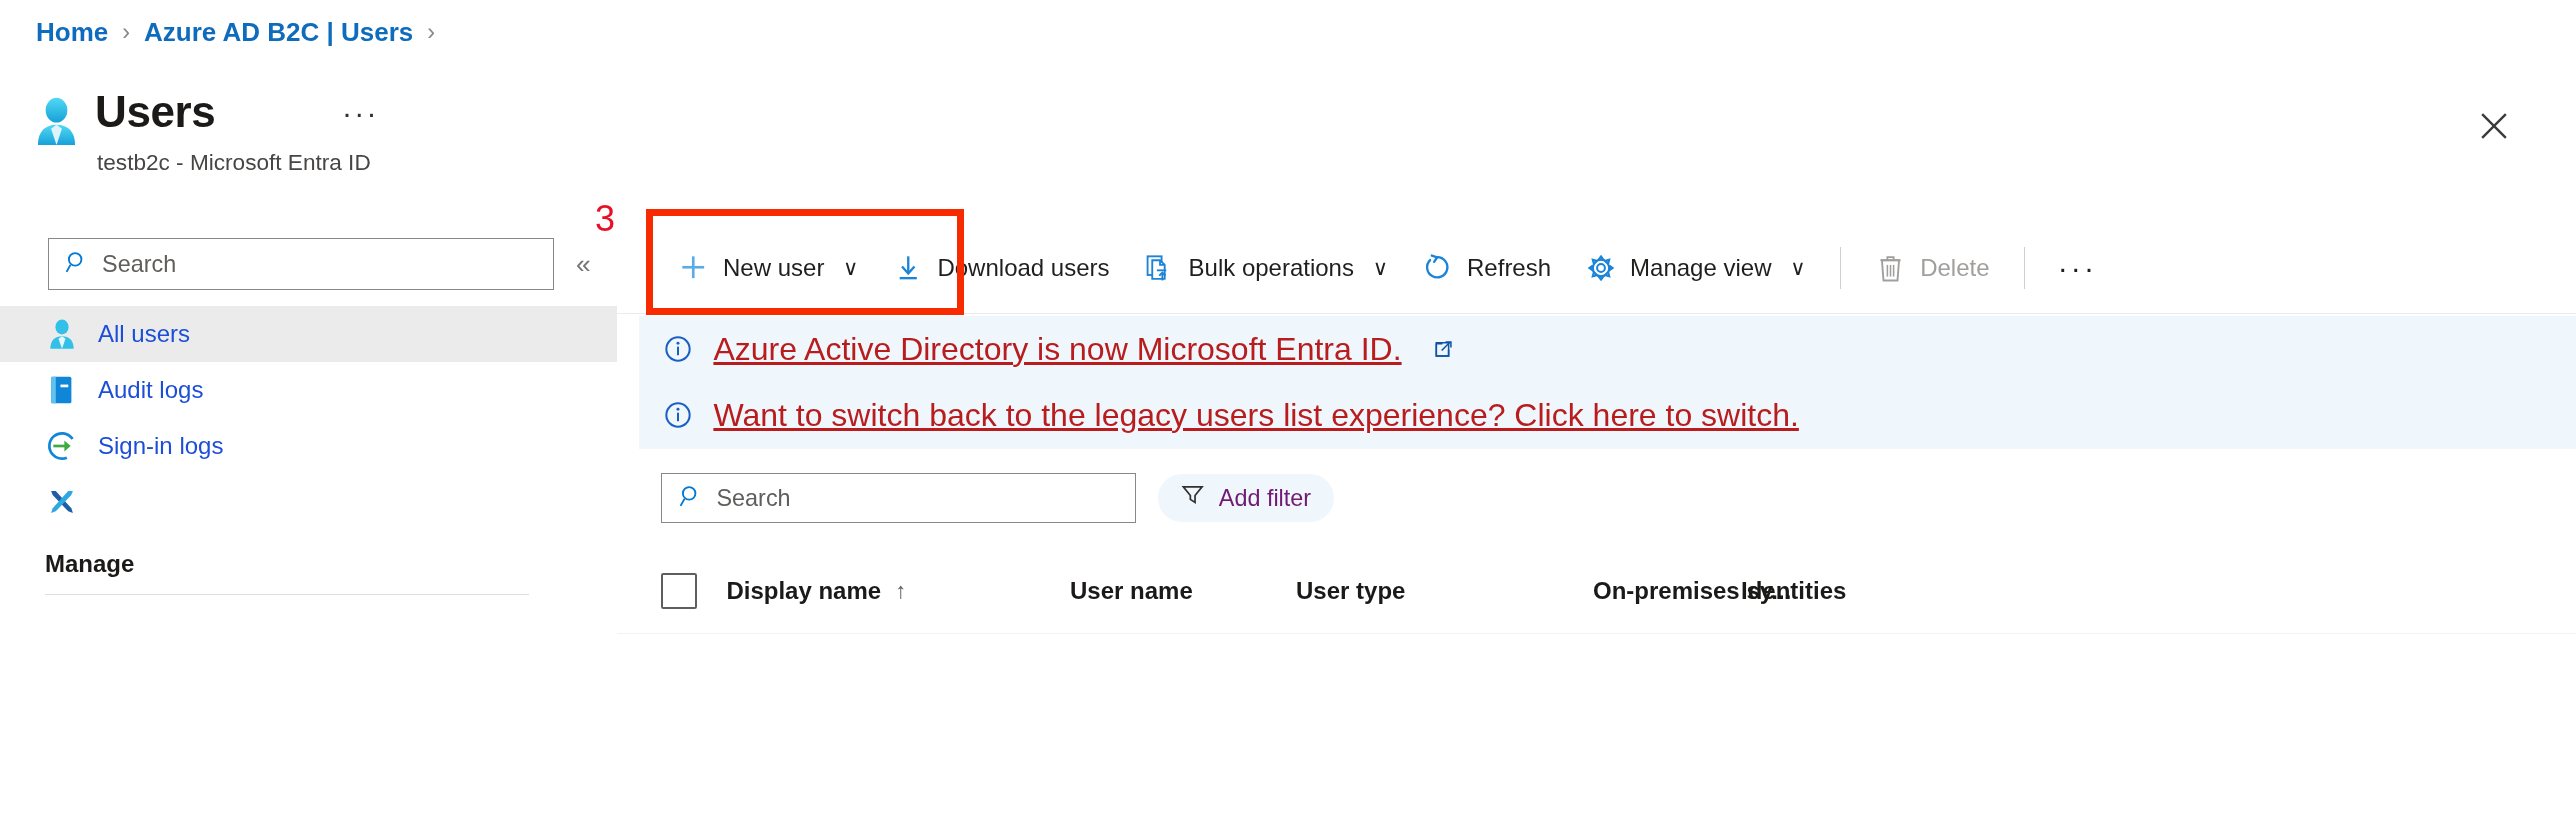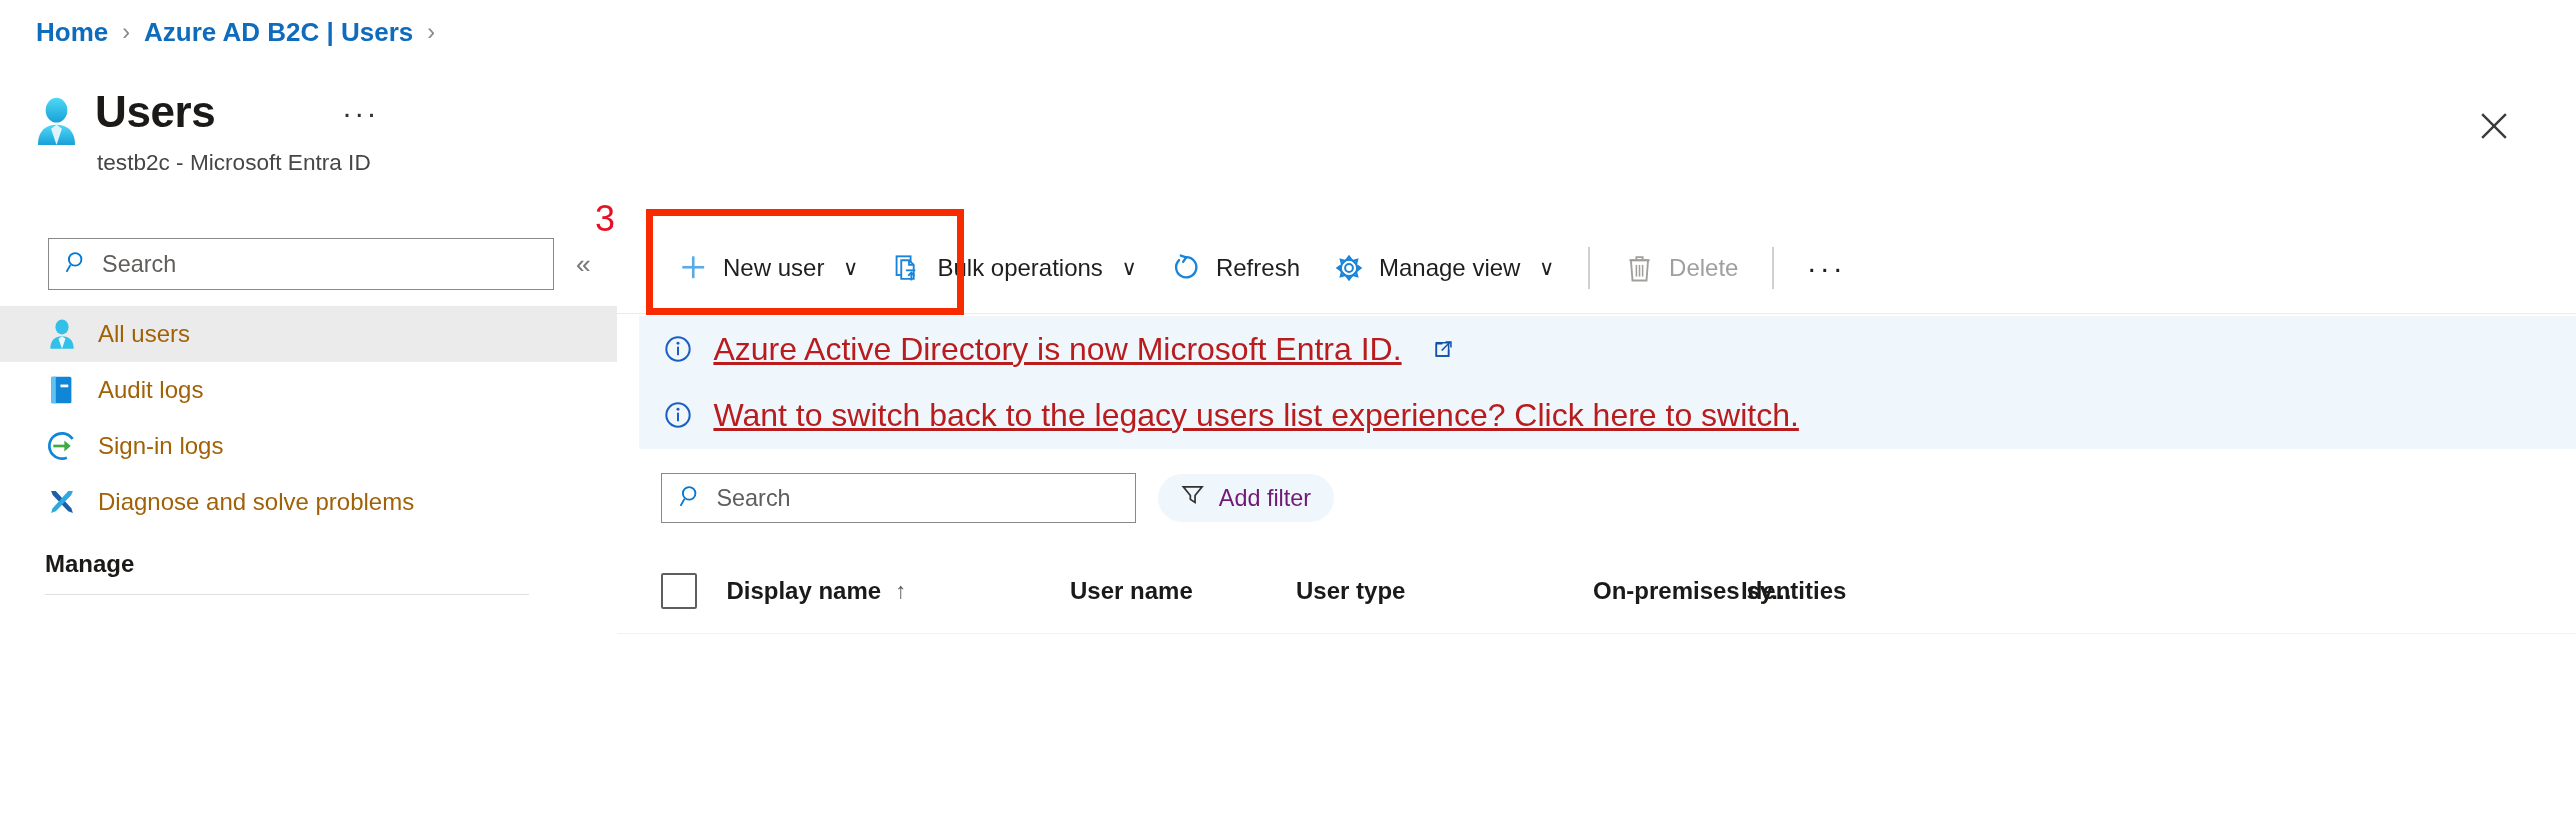--- a/index.html
+++ b/index.html
@@ -62,21 +62,21 @@
   .collapse-chevrons {
     position: absolute; left: 576px; top: 31px;
     font-size: 26.5px; color: #797775; cursor: pointer; line-height: 23.4px;
     letter-spacing: -1.6px;
   }
 
   .nav-list { position: absolute; left: 0; top: 84px; width: 617px; }
   .nav-item {
     display: flex; align-items: center; gap: 20px;
     height: 56px; padding-left: 45px; cursor: pointer;
-    font-size: 24px; color: #a16207;
+    font-size: 24px; color: #1d4ed8;
   }
   .nav-item.selected { background: #ebebeb; }
   .nav-icon { width: 33px; height: 33px; display:flex; align-items:center; justify-content:center; flex: 0 0 33px; }
 
   .nav-group-title {
     padding-left: 45px; margin-top: 20px;
     font-size: 24px; font-weight: 700; color: #1b1a19;
   }
   .nav-divider {
     margin: 15.6px 0 0 45px; width: 484px; height: 1.6px; background: #e1dfdd;
@@ -252,21 +252,20 @@
         <span>Sign-in logs</span>
       </div>
 
       <div class="nav-item">
         <span class="nav-icon">
           <svg width="28" height="28" viewBox="0 0 36 36">
             <path d="M4 4 L10 4 L30 26 L32 32 L26 30 L6 9 Z" fill="#1a5fa8"></path>
             <path d="M32 4 L26 4 L6 26 L4 32 L10 30 L30 9 Z" fill="#2fa8e0"></path>
           </svg>
         </span>
-        <span>Diagnose and solve problems</span>
       </div>
 
       <div class="nav-group-title">Manage</div>
       <div class="nav-divider"></div>
 
 
     </div>
   </div>
 
   <div class="main">
@@ -277,20 +276,30 @@
         <span class="tb-icon">
           <svg width="26.5" height="26.5" viewBox="0 0 34 34">
             <line x1="17" y1="3" x2="17" y2="31" stroke="#5aabe8" stroke-width="3.4"></line>
             <line x1="3" y1="17" x2="31" y2="17" stroke="#5aabe8" stroke-width="3.4"></line>
           </svg>
         </span>
         <span>New user</span>
         <span class="tb-caret">∨</span>
       </div>
 
+      <div class="tb-btn">
+        <span class="tb-icon">
+          <svg width="26.5" height="26.5" viewBox="0 0 34 34">
+            <line x1="17" y1="3" x2="17" y2="23" stroke="#1b84d9" stroke-width="3"></line>
+            <path d="M9 16 L17 25 L25 16" fill="none" stroke="#1b84d9" stroke-width="3"></path>
+            <line x1="6" y1="31" x2="28" y2="31" stroke="#1b84d9" stroke-width="3"></line>
+          </svg>
+        </span>
+        <span>Download users</span>
+      </div>
 
       <div class="tb-btn">
         <span class="tb-icon">
           <svg width="26.5" height="28" viewBox="0 0 34 36">
             <rect x="2" y="3" width="18" height="24" fill="none" stroke="#1b84d9" stroke-width="2.4"></rect>
             <path d="M8 8 h10 l6 6 v18 H8 Z" fill="#ffffff" stroke="#1b84d9" stroke-width="2.4"></path>
             <path d="M18 8 v6 h6" fill="none" stroke="#1b84d9" stroke-width="2.4"></path>
             <line x1="14" y1="21" x2="26" y2="21" stroke="#1b84d9" stroke-width="2.4"></line>
             <line x1="21" y1="34" x2="21" y2="25" stroke="#1b84d9" stroke-width="2.4"></line>
             <path d="M17 28 L21 24 L25 28" fill="none" stroke="#1b84d9" stroke-width="2.4"></path>

